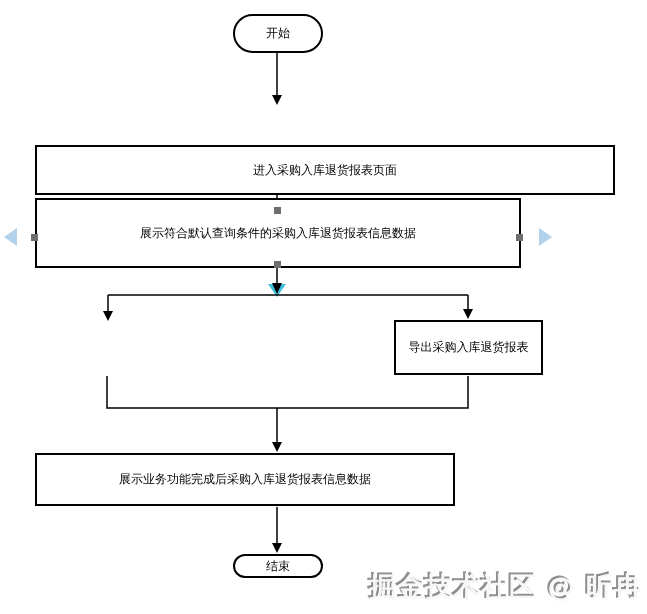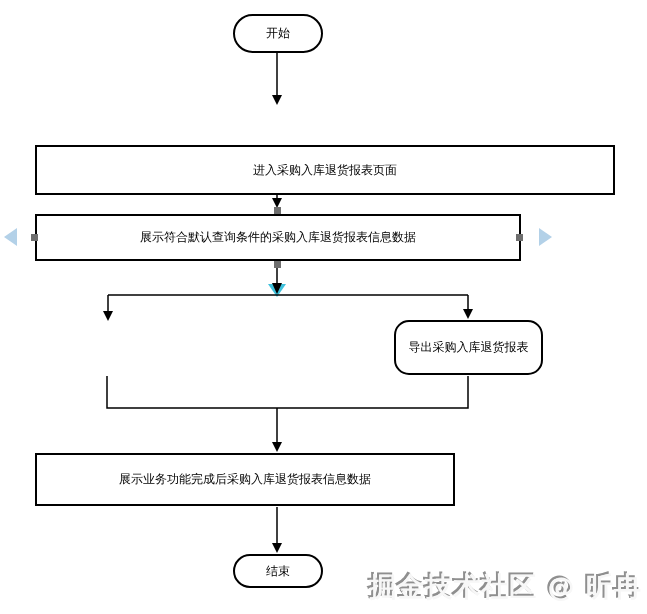--- a/index.html
+++ b/index.html
@@ -86,32 +86,32 @@
     <g>
       <line class="edge" x1="277" y1="507" x2="277" y2="543"></line>
       <path class="ah" d="M272,543 L282,543 L277,553 Z"></path>
     </g>
   </svg>
 
   <div class="node terminator" style="left:233px;top:14px;width:90px;height:39px;">开始</div>
 
   <div class="node" style="left:35px;top:105px;width:580px;height:50px;margin-top:40px;">进入采购入库退货报表页面</div>
 
-  <div class="node" style="left:35px;top:214px;width:486px;height:47px;">展示符合默认查询条件的采购入库退货报表信息数据</div>
+  <div class="node" style="left:35px;top:198px;width:486px;height:70px;">展示符合默认查询条件的采购入库退货报表信息数据</div>
 
   <div class="handle" style="left:274px;top:207px;"></div>
   <div class="handle" style="left:274px;top:261px;"></div>
   <div class="handle" style="left:31px;top:234px;"></div>
   <div class="handle" style="left:516px;top:234px;"></div>
 
   <div class="dir-arrow dir-left" style="left:4px;top:228px;"></div>
   <div class="dir-arrow dir-right" style="left:539px;top:228px;"></div>
 
 
-  <div class="node" style="left:394px;top:320px;width:149px;height:55px;padding:0 8px;border-radius:15px;">导出采购入库退货报表</div>
+  <div class="node" style="left:394px;top:320px;width:149px;height:55px;padding:0 8px;">导出采购入库退货报表</div>
 
   <div class="node" style="left:35px;top:453px;width:420px;height:53px;">展示业务功能完成后采购入库退货报表信息数据</div>
 
-  <div class="node terminator" style="left:233px;top:554px;width:90px;height:34px;">结束</div>
+  <div class="node terminator" style="left:233px;top:554px;width:90px;height:24px;">结束</div>
 
   <div class="watermark">掘金技术社区 @ 昕冉</div>
 
 </div>
 
 </body></html>

